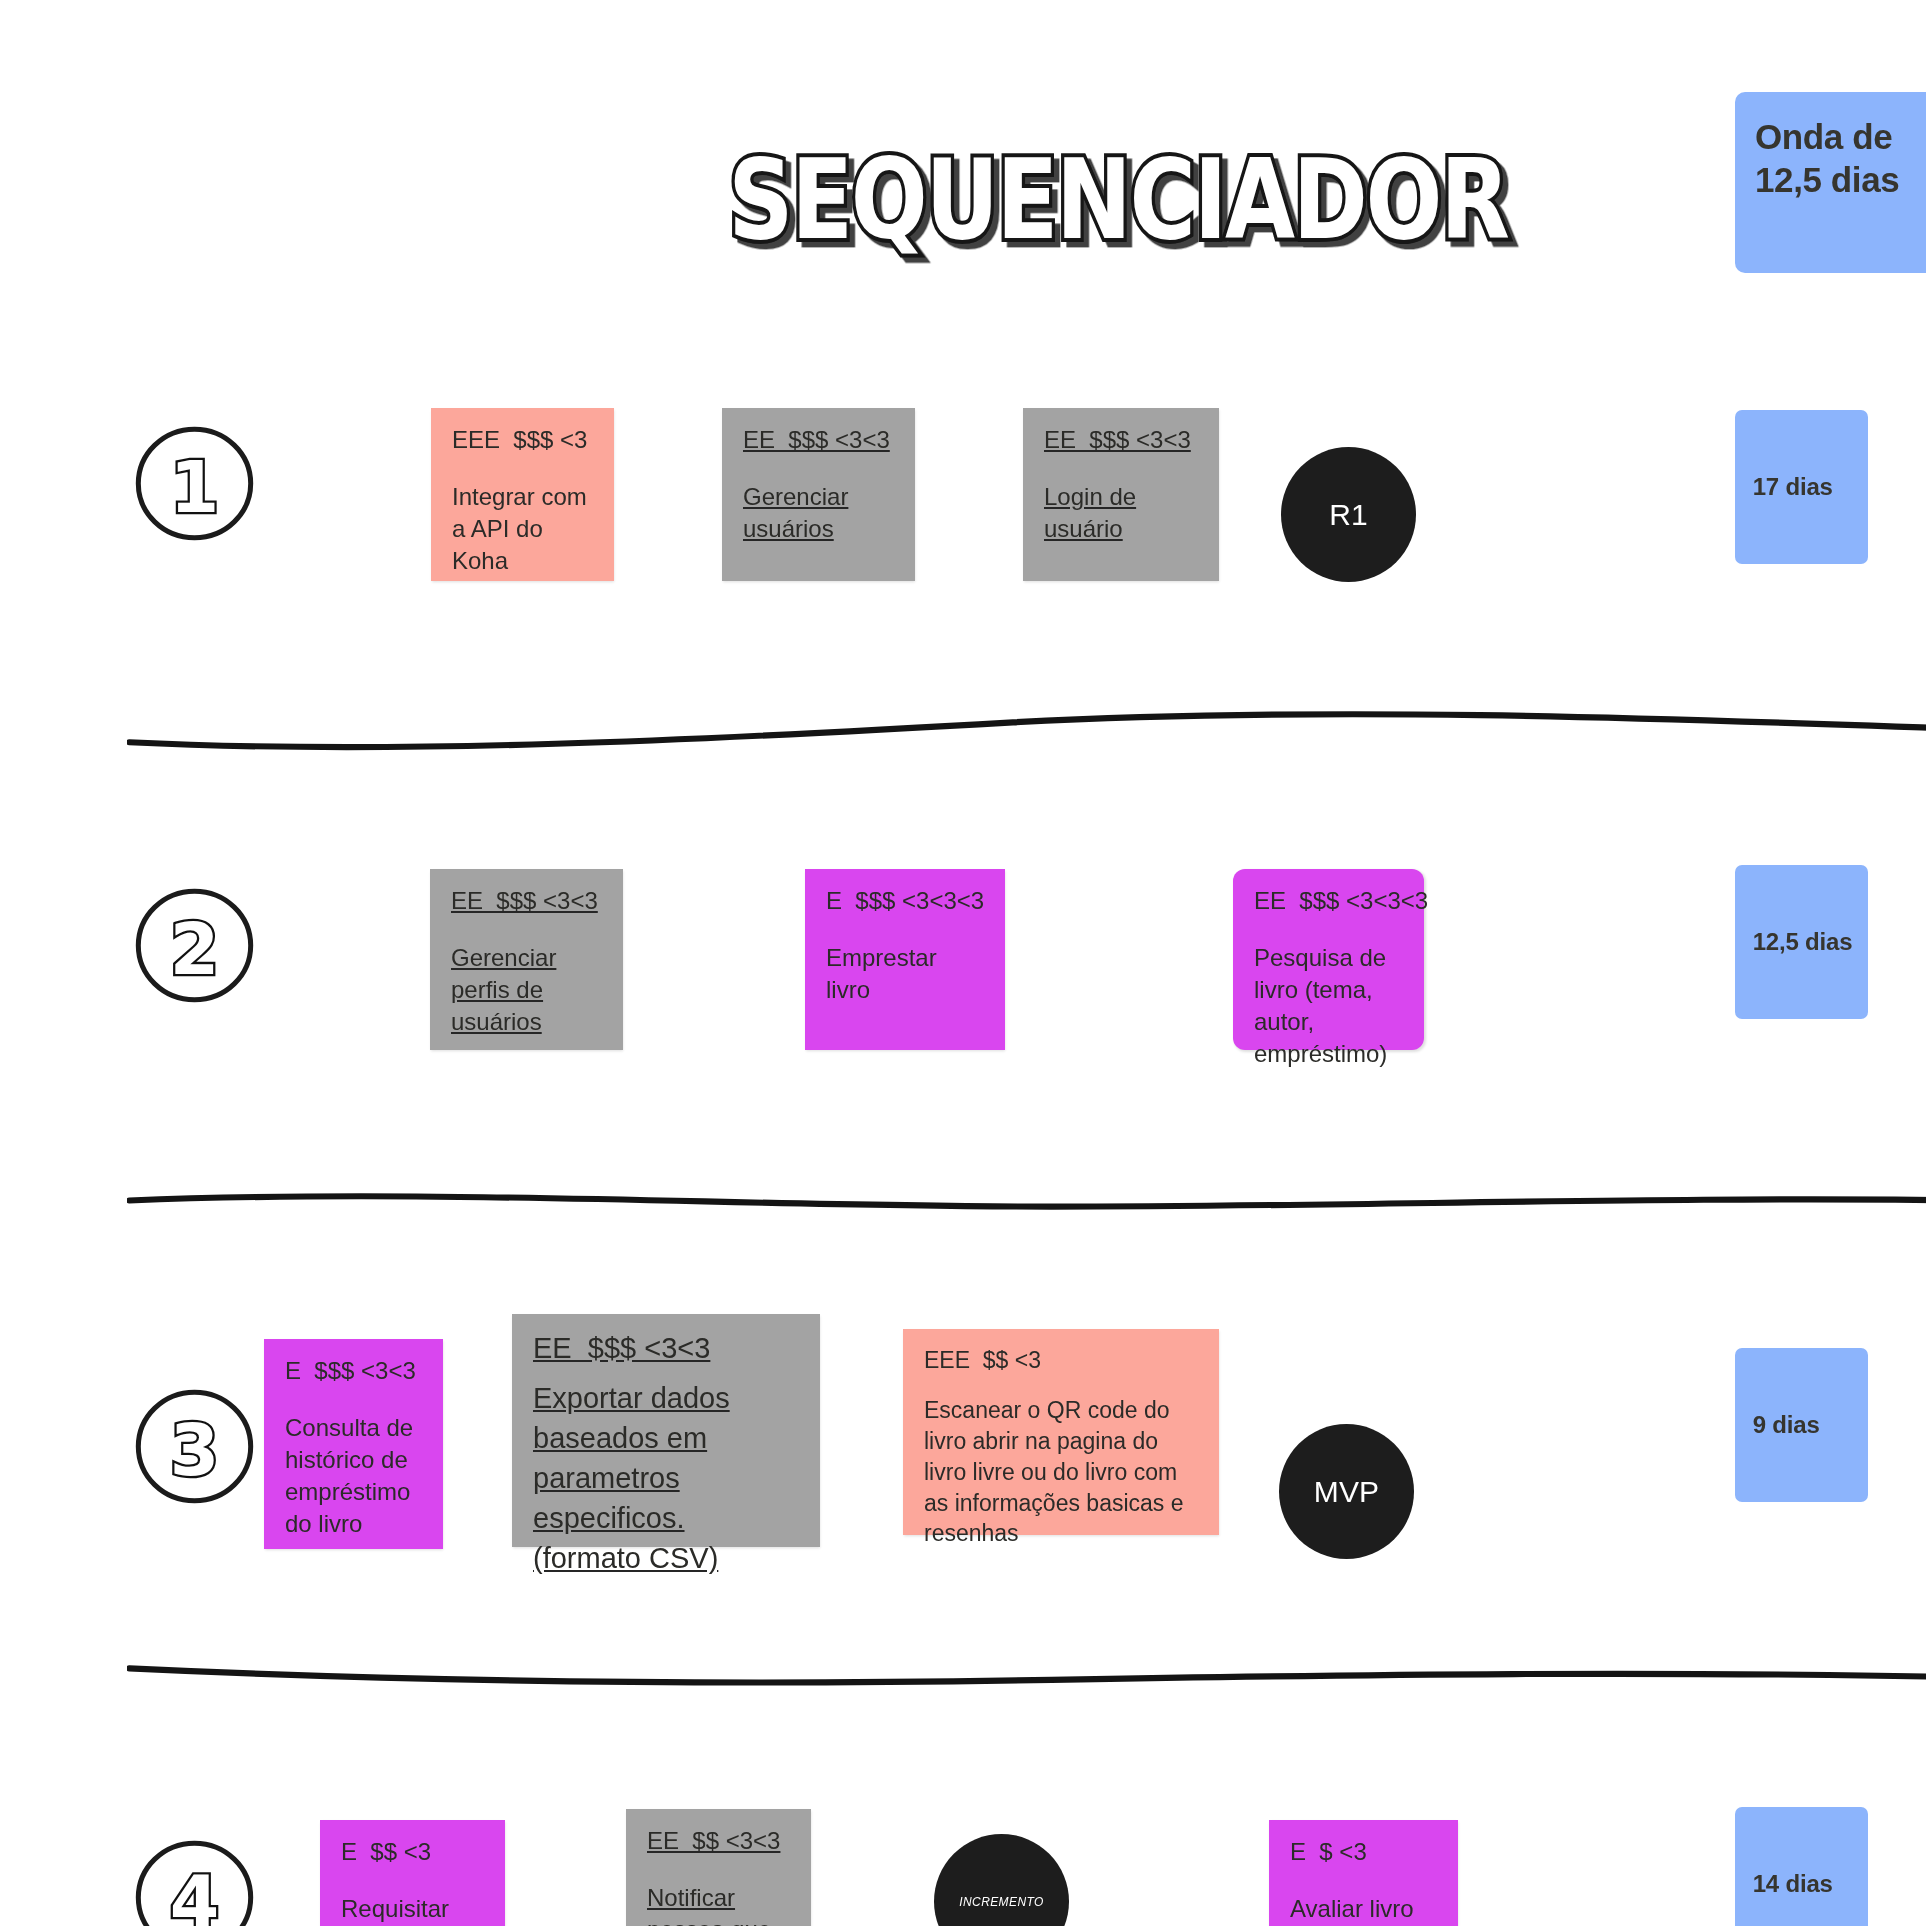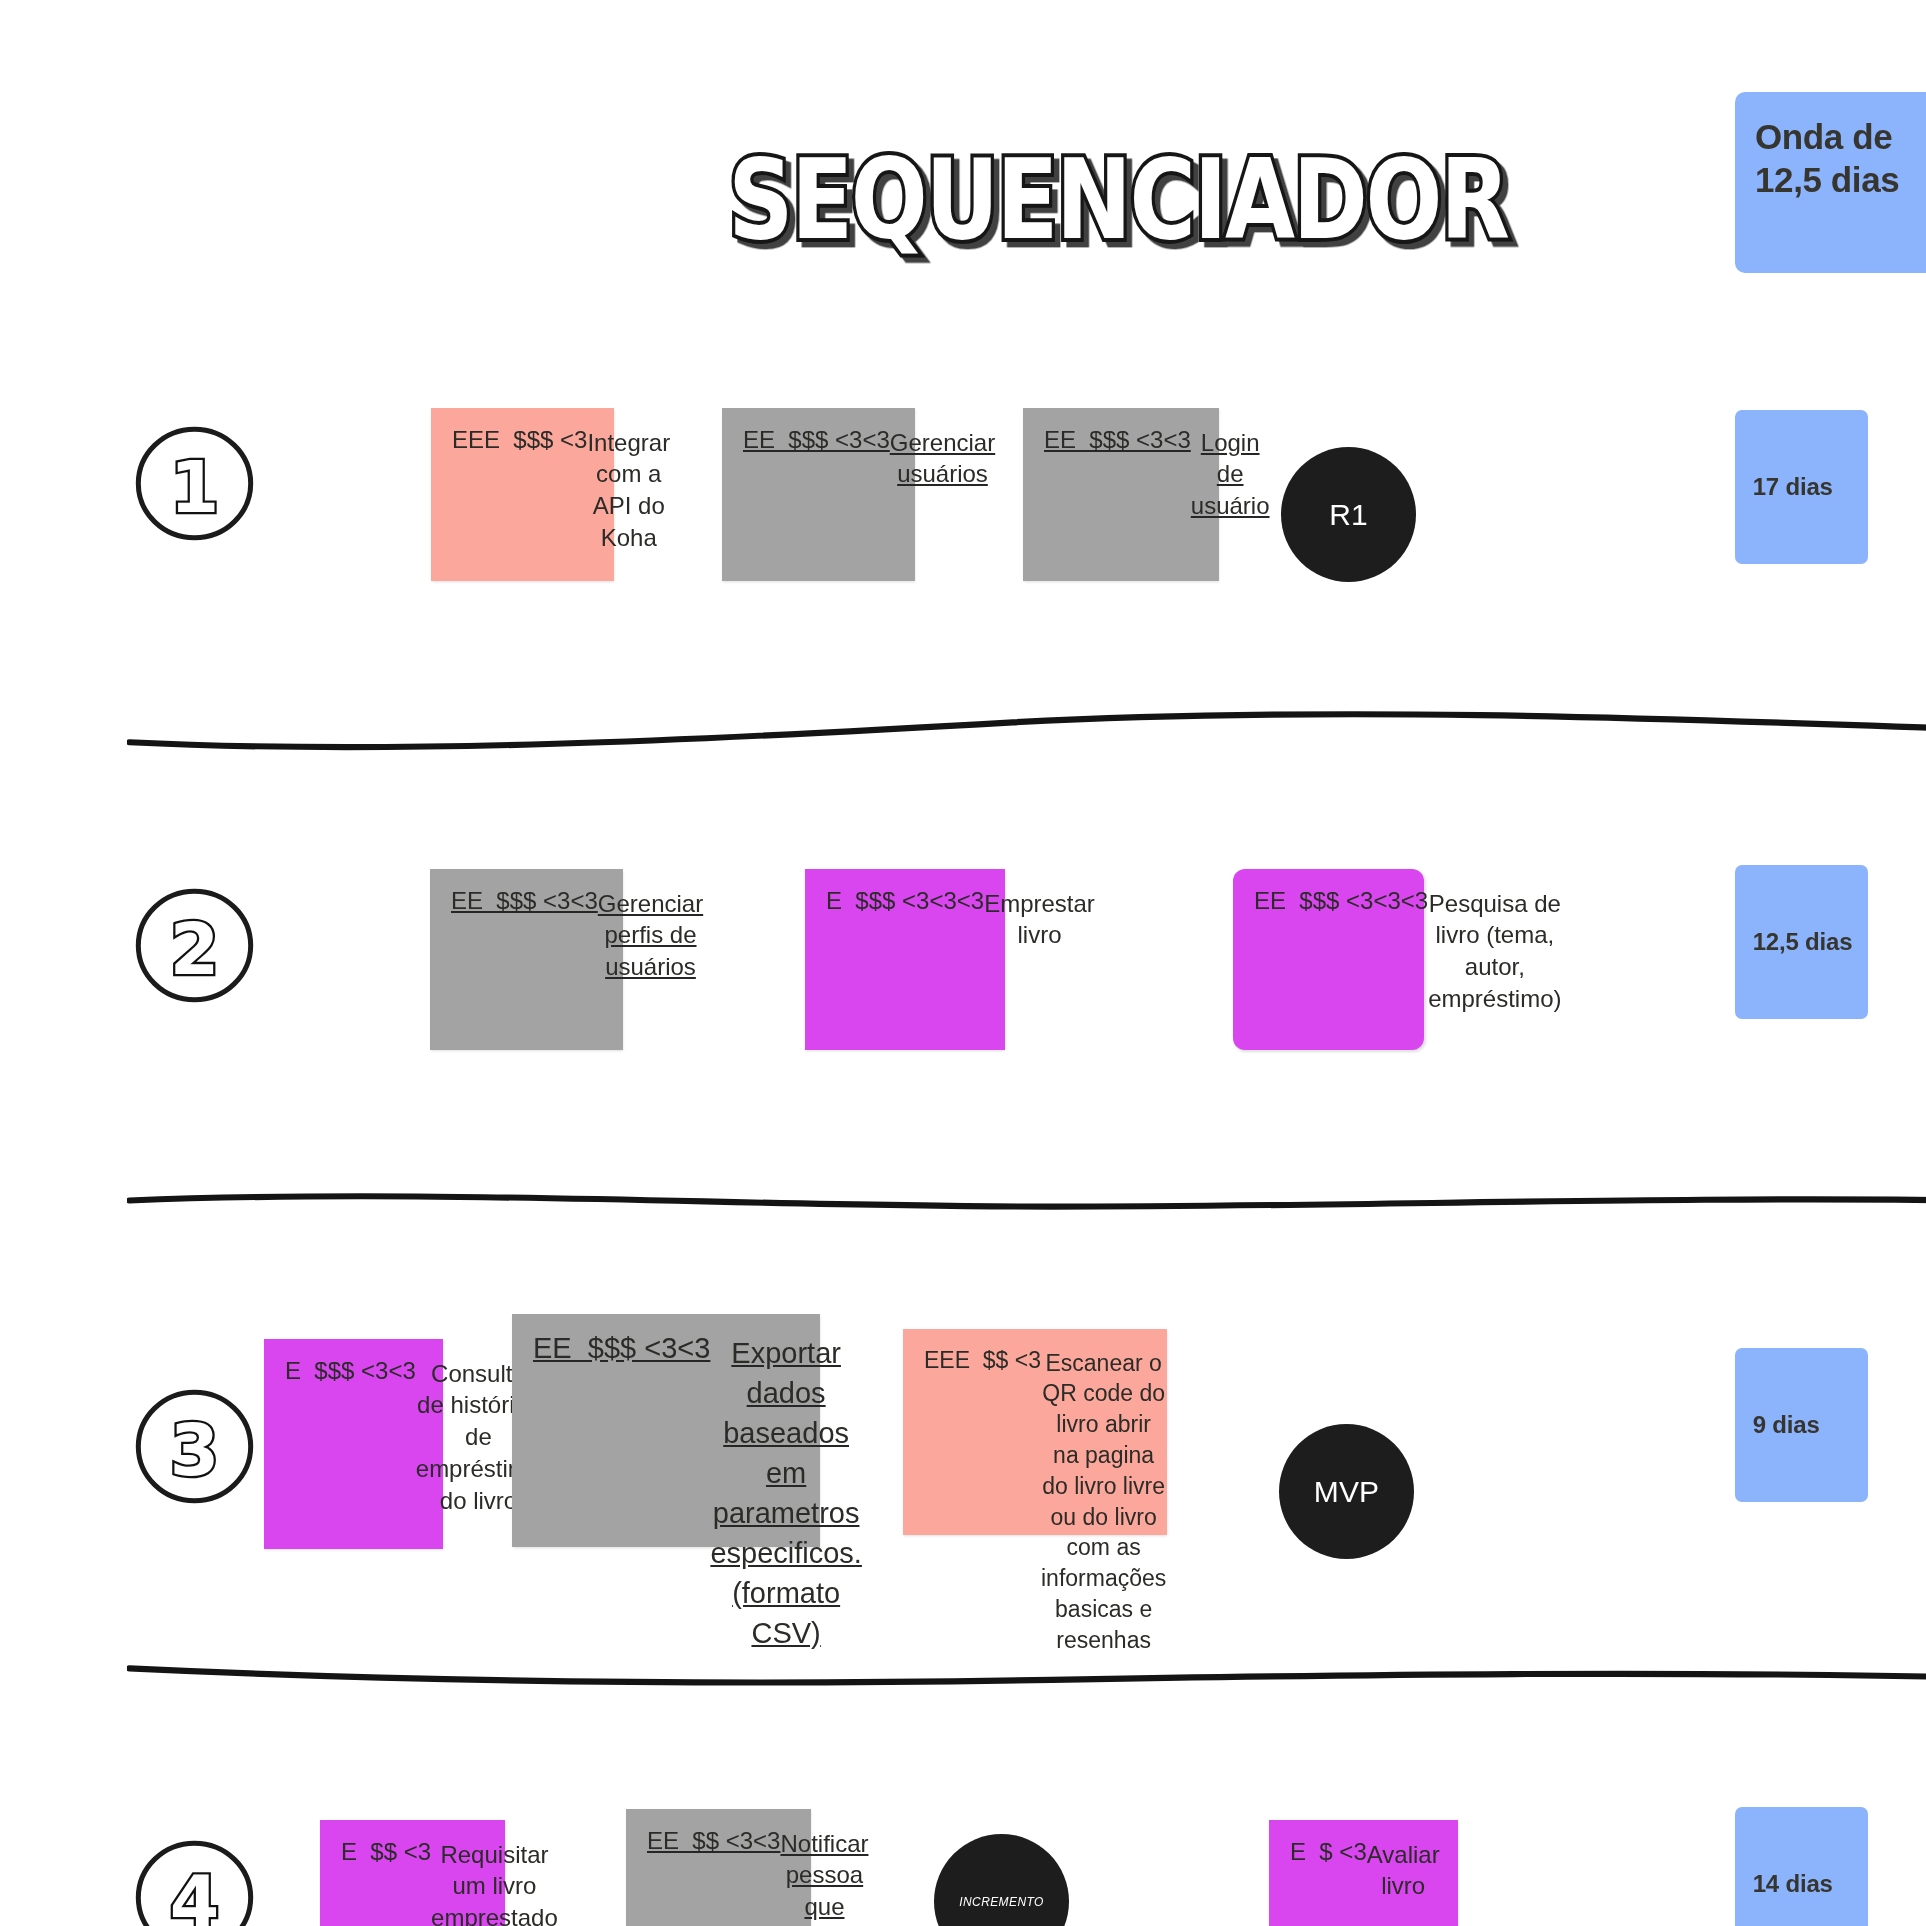--- a/index.html
+++ b/index.html
@@ -33,21 +33,21 @@
 
   .num-circle{
     position:absolute;width:127px;height:127px;
   }
   .num-circle svg{width:127px;height:127px;display:block;}
 
   .card{
     position:absolute;box-sizing:border-box;
     padding:18.5px 21px 15.4px 21px;
     box-shadow:1.2px 1.5px 2.7px rgba(0,0,0,0.13);
-    display:flex;flex-direction:row;text-align:center;
+    display:flex;flex-direction:column;
   }
   .card .tag{
     font-size:24px;font-weight:500;line-height:1.1;color:#2b2b28;
     margin-bottom:28.5px;white-space:pre;
   }
   .card .body{
     font-size:24px;line-height:1.33;color:#2b2b28;
   }
   .card.pink{background:#FCA79B;}
   .card.orange{background:#a3a3a3;text-decoration:underline;}
@@ -188,21 +188,21 @@
     <div class="card green" style="left:264px;top:1339px;width:179px;height:210px;">
       <div class="tag">E  $$$ &lt;3&lt;3</div>
       <div class="body">Consulta de histórico de empréstimo do livro</div>
     </div>
 
     <div class="card orange big" style="left:512px;top:1314px;width:308px;height:233px;">
       <div class="tag">EE  $$$ &lt;3&lt;3</div>
       <div class="body">Exportar dados baseados em parametros especificos. (formato CSV)</div>
     </div>
 
-    <div class="card pink med" style="left:903px;top:1329px;width:264px;height:206px;">
+    <div class="card pink med" style="left:903px;top:1329px;width:316px;height:206px;">
       <div class="tag">EEE  $$ &lt;3</div>
       <div class="body">Escanear o QR code do livro abrir na pagina do livro livre  ou do livro com as informações basicas e resenhas</div>
     </div>
 
     <div class="milestone" style="left:1279px;top:1424px;width:135px;height:135px;">
       <span class="ml">MVP</span>
     </div>
 
     <div class="days" style="left:1735px;top:1348px;">
       <span class="dl">9 dias</span>

